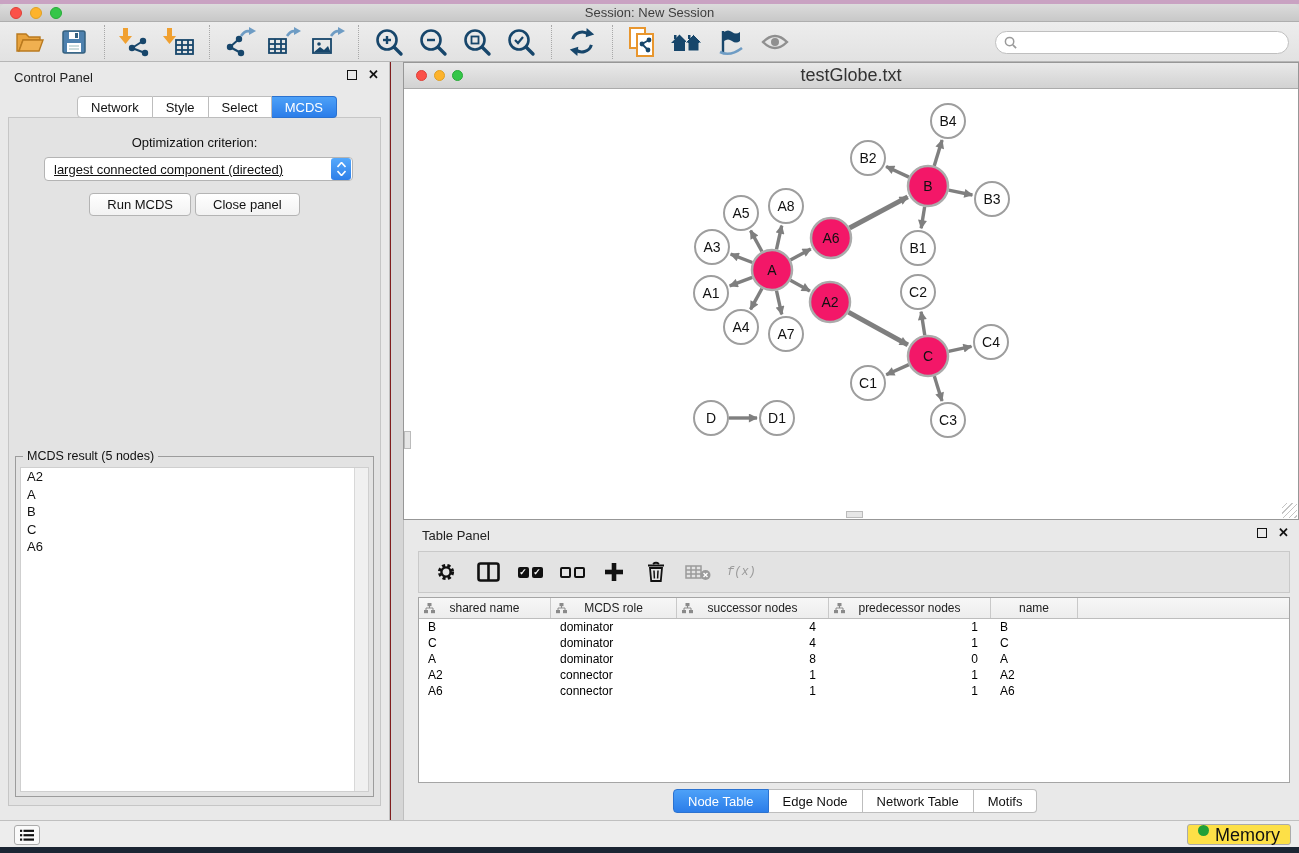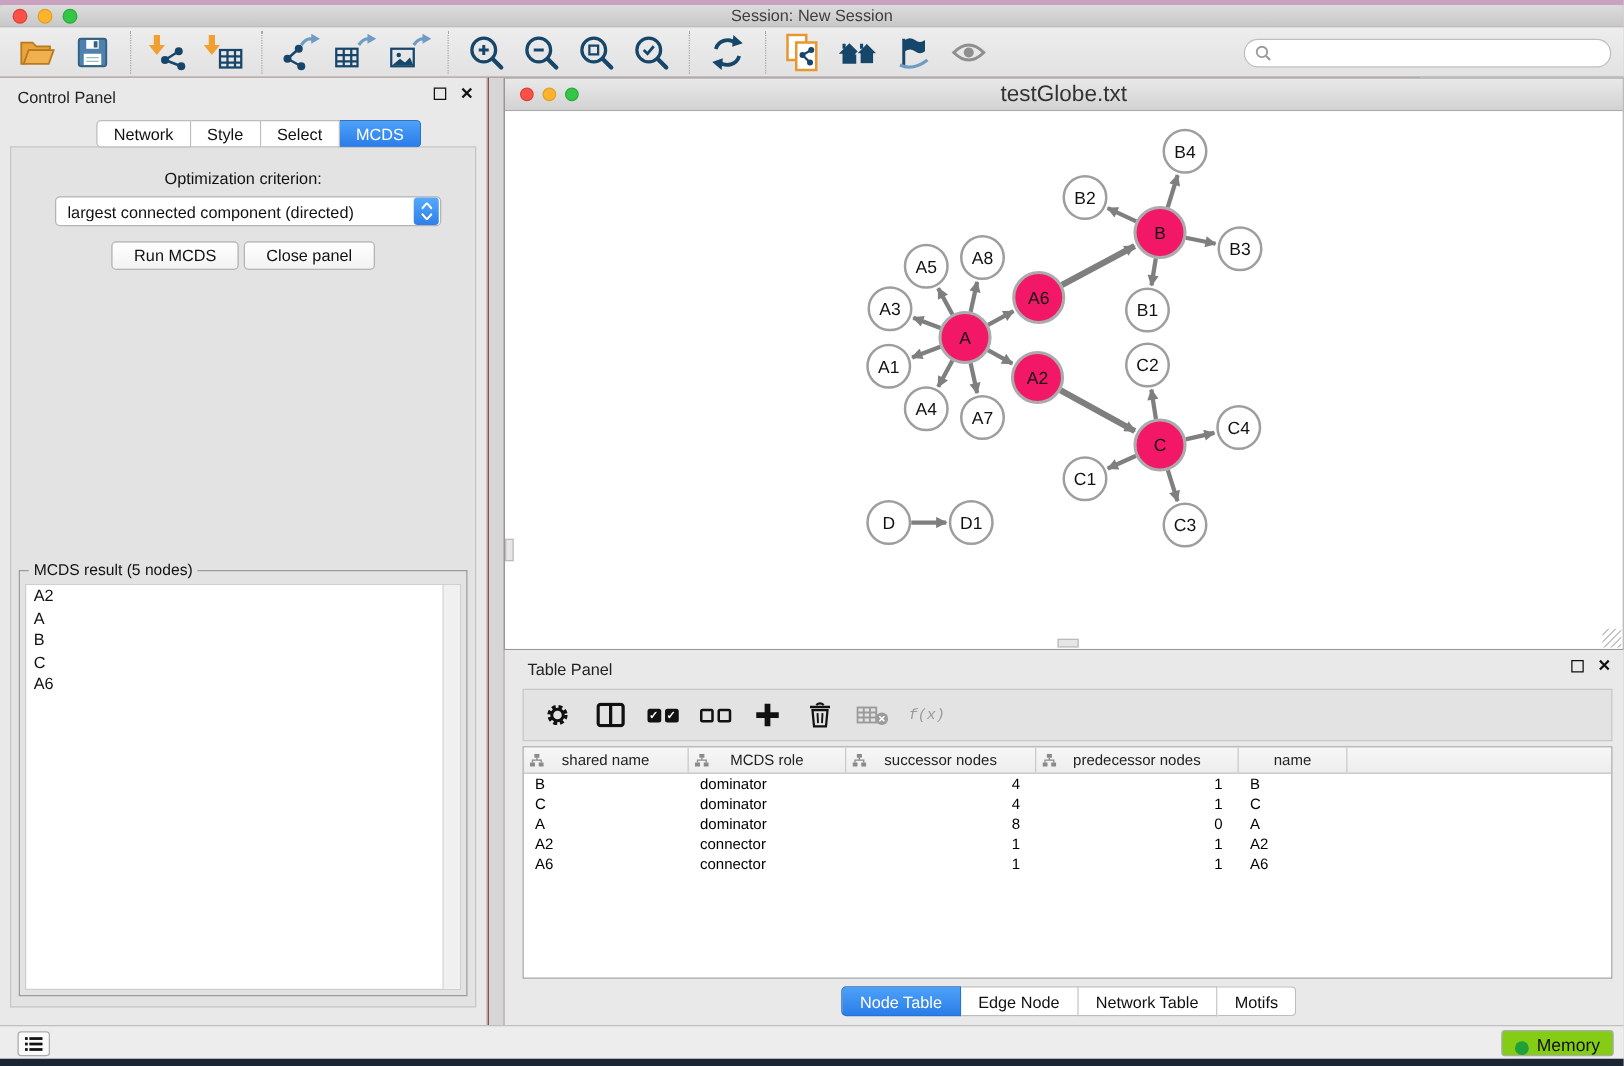--- a/index.html
+++ b/index.html
@@ -48,21 +48,21 @@
   .tab { height:22px; padding:0 13px; background:#fff; border:1px solid #bdbdbd; border-left:none;
     display:flex; align-items:center; font-size:13px; color:#111; }
   .tab:first-child { border-left:1px solid #bdbdbd; border-radius:4px 0 0 4px; }
   .tab:last-child { border-radius:0 4px 4px 0; }
   .tab.active { background:linear-gradient(#4da1f8,#2b7de9); border-color:#2b72d0; color:#fff; }
 
   .cp-box { position:absolute; left:8px; right:8px; top:55px; bottom:14px; border:1px solid #c6c6c6; background:#e3e3e3; }
   .opt-label { position:absolute; top:17px; left:0; right:0; text-align:center; font-size:13px; color:#111; }
   .criterion { position:absolute; left:35px; right:27px; top:39px; height:24px; background:#fff;
     border:1px solid #b4b4b4; border-radius:4px; display:flex; align-items:center; }
-  .criterion .val { flex:1; padding-left:9px; font-size:13px; color:#111; white-space:nowrap; overflow:hidden; }
+  .criterion .val { flex:1; padding-left:9px; font-size:13px; color:#111; white-space:nowrap; overflow:hidden;text-decoration:underline; }
   .stepper { width:20px; height:22px; margin:0 1px; border-radius:3px; background:linear-gradient(#55a9fc,#2e7fe8);
     display:flex; flex-direction:column; align-items:center; justify-content:center; gap:2px; }
   .stepper svg { display:block; }
   .cp-buttons { position:absolute; top:75px; left:0; right:0; display:flex; justify-content:center; gap:4px; }
   .btn { height:23px; padding:0 17px; background:linear-gradient(#ffffff,#f2f2f2); border:1px solid #b4b4b4;
     border-radius:4px; font-size:13px; color:#111; display:flex; align-items:center; }
 
   .result-fieldset { position:absolute; left:6px; right:6px; top:338px; bottom:8px; border:1px solid #9c9c9c; }
   .result-legend { position:absolute; top:-8px; left:7px; background:#e3e3e3; padding:0 4px; font-size:12.5px; color:#111; }
   .result-list { position:absolute; left:4px; right:4px; top:10px; bottom:4px; background:#fff; border:1px solid #cfcfcf; overflow:hidden; }
@@ -110,22 +110,22 @@
   .tp-tab { height:24px; padding:0 14px; background:#fff; border:1px solid #bdbdbd; border-left:none;
     display:flex; align-items:center; font-size:13px; color:#111; }
   .tp-tab:first-child { border-left:1px solid #bdbdbd; border-radius:4px 0 0 4px;text-align:right; }
   .tp-tab:last-child { border-radius:0 4px 4px 0; }
   .tp-tab.active { background:linear-gradient(#4da1f8,#2b7de9); border-color:#2b72d0; color:#fff; }
 
   
   .statusbar { position:absolute; left:0; top:820px; width:1299px; height:27px; background:#ededed; border-top:1px solid #c0c0c0; }
   .status-left-btn { position:absolute; left:14px; top:4px; width:26px; height:20px; background:#fafafa;
     border:1px solid #ababab; border-radius:3px; display:flex; align-items:center; justify-content:center; }
-  .memory-btn { position:absolute; right:8px; top:3px; height:21px; padding:0 10px; background:#84cc16;
-    border:1px solid #ababab; border-radius:3px; display:flex; align-items:flex-end; gap:6px; font-size:14px; color:#111; }
+  .memory-btn { position:absolute; right:8px; top:3px; height:21px; padding:0 10px; background:#fde047;
+    border:1px solid #ababab; border-radius:3px; display:flex; align-items:flex-start; gap:6px; font-size:18px; color:#111; }
   .mem-dot { width:11px; height:11px; border-radius:50%; background:#21a038; }
 
   text.nlabel { font-size:14px; fill:#111; }
 </style>
 </head>
 <body>
 
 <div class="screen">
   <div class="strip-top"></div>
 

